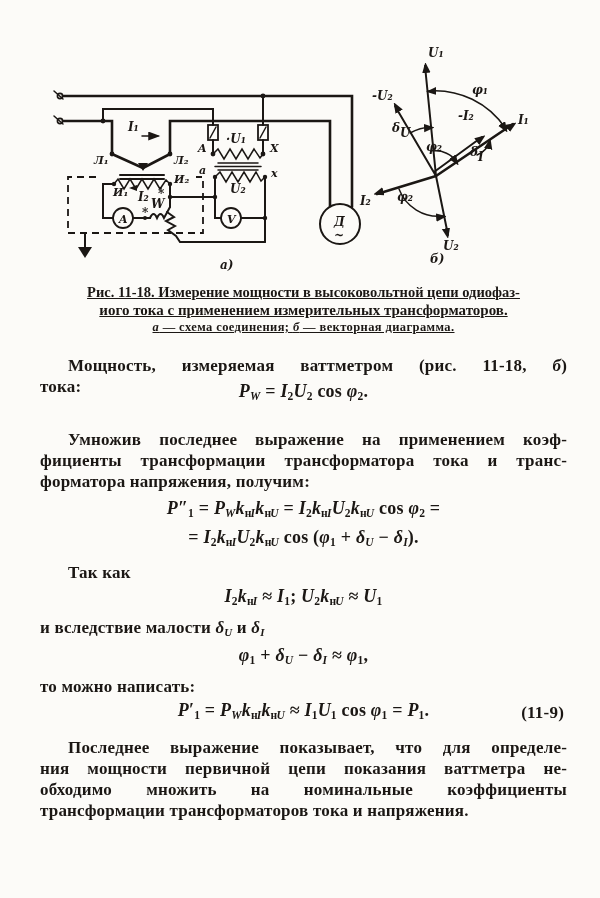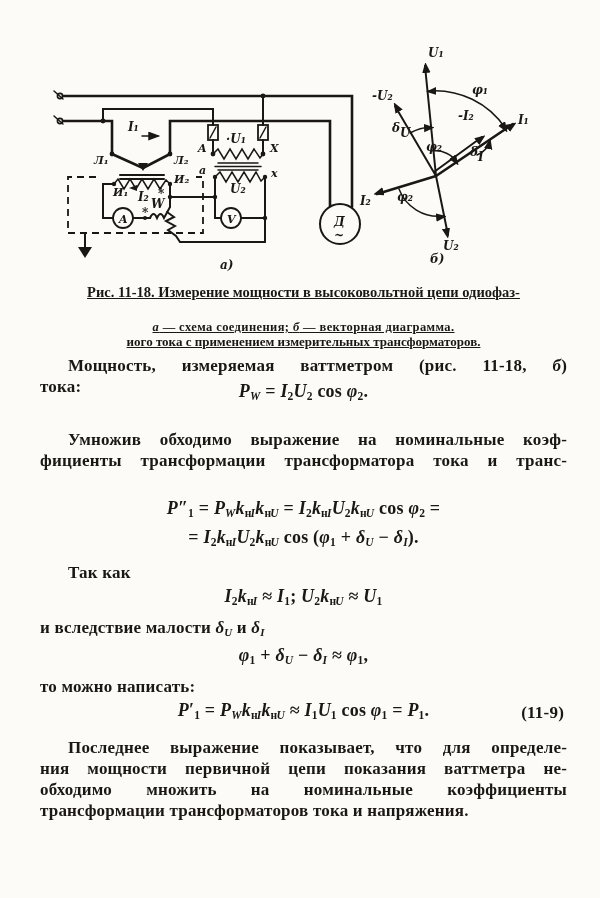--- a/index.html
+++ b/index.html
@@ -26,21 +26,21 @@
   }
   .tk-t{font-style:normal;}
   .tk-v{font-style:italic;}
   .tk-bi{font-style:italic; font-weight:700;}
   .tk-s{font-size:64%; vertical-align:-0.30em;}
   .tk-si{font-size:64%; font-style:italic; vertical-align:-0.30em;}
   .tk-s + .tk-si{margin-left:-1px;}
   
   .cap{left:40px; width:527px; text-align:center; font-weight:600;text-decoration:underline;}
   .cap1{font-size:14.5px;}
-  .cap2{font-size:13px;margin-top:32px;}
+  .cap2{font-size:15px;}
   .cap3{font-size:12.5px; letter-spacing:.4px;}
   .pagenum{font-size:16px; font-weight:600;}
   
   svg{display:block;}
   svg .wire{stroke:#1b1714; stroke-width:2; fill:none; stroke-linecap:round;}
   svg .thick{stroke-width:2.6;}
   svg .thin{stroke-width:1.5;}
   svg .dash{stroke:#1b1714; stroke-width:1.8; fill:none; stroke-dasharray:7 5;}
   svg .dot{fill:#1b1714; stroke:none;}
   svg .lbl{font-family:"DejaVu Serif", serif; font-style:italic; font-weight:bold;
@@ -232,22 +232,23 @@
   <div class="abs cap cap3" style="top:320px;"><span class="tk-bi">а</span><span class="tk-t"> — схема соединения; </span><span class="tk-bi">б</span><span class="tk-t"> — векторная диаграмма.</span></div>
 
   <div class="abs pwrap" style="top:355px;">
     <div class="bodyline j ind"><span class="tk-t">Мощность, измеряемая ваттметром (рис. 11-18, </span><span class="tk-v">б</span><span class="tk-t">)</span></div>
     <div class="bodyline">тока:</div>
   </div>
 
   <div class="abs formula" style="top:381px;"><span class="tk-v">P</span><span class="tk-si">W</span><span class="tk-t"> = </span><span class="tk-v">I</span><span class="tk-s">2</span><span class="tk-v">U</span><span class="tk-s">2</span><span class="tk-t"> cos </span><span class="tk-v">φ</span><span class="tk-s">2</span><span class="tk-t">.</span></div>
 
   <div class="abs pwrap" style="top:429px;">
-    <div class="bodyline j ind">Умножив обходимо выражение на номинальные коэф-</div>
+    <div class="bodyline j ind">Умножив последнее выражение на применением коэф-</div>
     <div class="bodyline j">фициенты трансформации трансформатора тока и транс-</div>
+    <div class="bodyline">форматора напряжения, получим:</div>
   </div>
 
   <div class="abs formula" style="top:498px;"><span class="tk-v">P</span><span class="tk-t">″</span><span class="tk-s">1</span><span class="tk-t"> = </span><span class="tk-v">P</span><span class="tk-si">W</span><span class="tk-v">k</span><span class="tk-s">н</span><span class="tk-si">I</span><span class="tk-v">k</span><span class="tk-s">н</span><span class="tk-si">U</span><span class="tk-t"> = </span><span class="tk-v">I</span><span class="tk-s">2</span><span class="tk-v">k</span><span class="tk-s">н</span><span class="tk-si">I</span><span class="tk-v">U</span><span class="tk-s">2</span><span class="tk-v">k</span><span class="tk-s">н</span><span class="tk-si">U</span><span class="tk-t"> cos </span><span class="tk-v">φ</span><span class="tk-s">2</span><span class="tk-t"> =</span></div>
   <div class="abs formula" style="top:527px;"><span class="tk-t">= </span><span class="tk-v">I</span><span class="tk-s">2</span><span class="tk-v">k</span><span class="tk-s">н</span><span class="tk-si">I</span><span class="tk-v">U</span><span class="tk-s">2</span><span class="tk-v">k</span><span class="tk-s">н</span><span class="tk-si">U</span><span class="tk-t"> cos (</span><span class="tk-v">φ</span><span class="tk-s">1</span><span class="tk-t"> + </span><span class="tk-v">δ</span><span class="tk-si">U</span><span class="tk-t"> − </span><span class="tk-v">δ</span><span class="tk-si">I</span><span class="tk-t">).</span></div>
 
   <div class="abs pwrap" style="top:562px;">
     <div class="bodyline ind">Так как</div>
   </div>
 
   <div class="abs formula" style="top:586px;"><span class="tk-v">I</span><span class="tk-s">2</span><span class="tk-v">k</span><span class="tk-s">н</span><span class="tk-si">I</span><span class="tk-t"> ≈ </span><span class="tk-v">I</span><span class="tk-s">1</span><span class="tk-t">;  </span><span class="tk-v">U</span><span class="tk-s">2</span><span class="tk-v">k</span><span class="tk-s">н</span><span class="tk-si">U</span><span class="tk-t"> ≈ </span><span class="tk-v">U</span><span class="tk-s">1</span></div>

